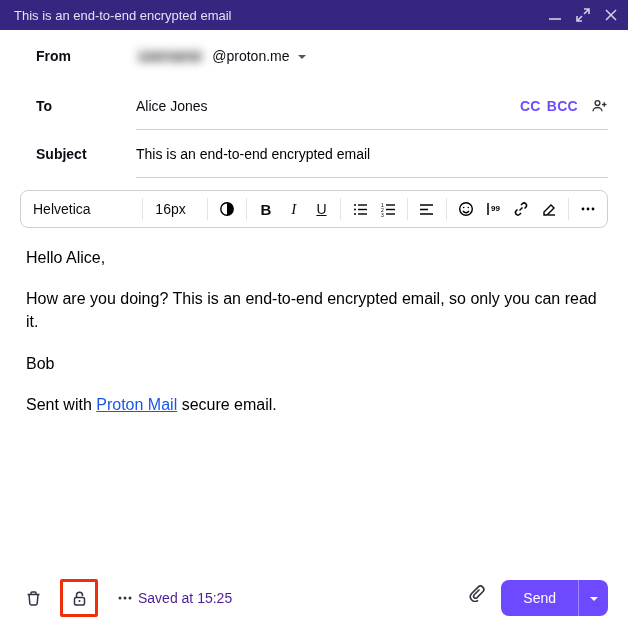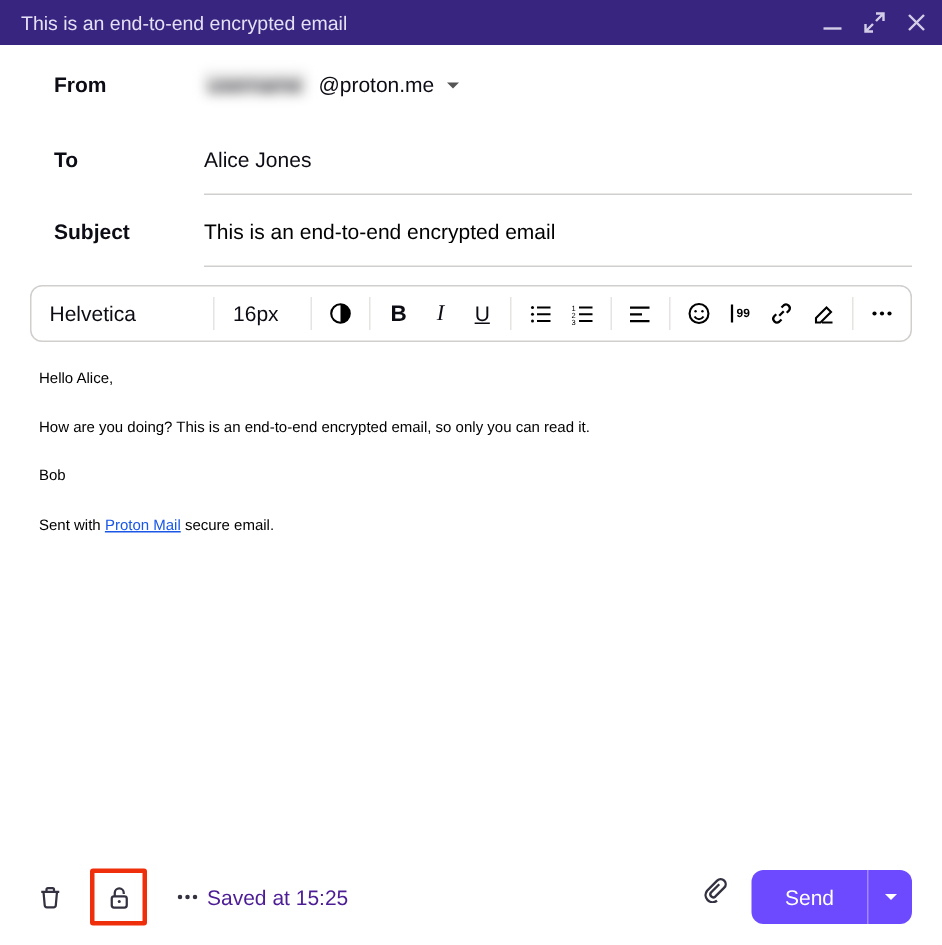--- a/index.html
+++ b/index.html
@@ -54,21 +54,21 @@
       display: flex; align-items: center; gap: 6px; cursor: pointer;
     }
     .tb-sel.font { width: 110px; }
     .tb-sel.size { width: 52px; }
     .tb-ico {
       width: 26px; height: 26px; display: flex; align-items: center; justify-content: center;
       cursor: pointer; border-radius: 4px; color: #0c0c14;
     }
     .editor {
       padding: 18px 26px 0;
-      font-size: 10px; line-height: 1.45; color: #000;
+      font-size: 16px; line-height: 1.45; color: #000;
     }
     .editor p { margin-bottom: 18px; }
     .editor a { color: #1a57e6; text-decoration: underline; }
     .footer {
       position: absolute; left: 0; right: 0; bottom: 0;
       height: 64px;
       display: flex; align-items: center;
       padding: 0 20px;
     }
     .footer-left { display: flex; align-items: center; gap: 14px; }
@@ -131,20 +131,34 @@
     <div class="field-value">
       <span class="from-addr">username</span>
         <span>@proton.me</span>
       <span class="chev" style="color:#555;"></span>
     </div>
   </div>
   <div class="field-row" style="margin-left:100px;">
     <div class="field-label" style="margin-left:-100px;">To</div>
     <div class="field-value">
       <span>Alice Jones</span>
+    </div>
+    <div class="to-extras">
+      <span class="cc-bcc">
+        <span class="cc">CC</span>
+        <span class="bcc">BCC</span>
+      </span>
+      <span class="contact-btn">
+        <svg width="18" height="18" viewBox="0 0 24 24" fill="none" stroke="#333" stroke-width="1.8">
+          <circle cx="10" cy="8" r="3.2"></circle>
+            <path d="M4 19c0-3 3-5 6-5s6 2 6 5"></path>
+          <line x1="19" y1="7" x2="19" y2="13"></line>
+            <line x1="16" y1="10" x2="22" y2="10"></line>
+        </svg>
+      </span>
     </div>
   </div>
   <div class="field-row" style="margin-left:100px;">
     <div class="field-label" style="margin-left:-100px;">Subject</div>
     <input class="subject-input" value="This is an end-to-end encrypted email" style="">
   </div>
 </div>
 
 <div class="toolbar">
   <div class="tb-sel font">

